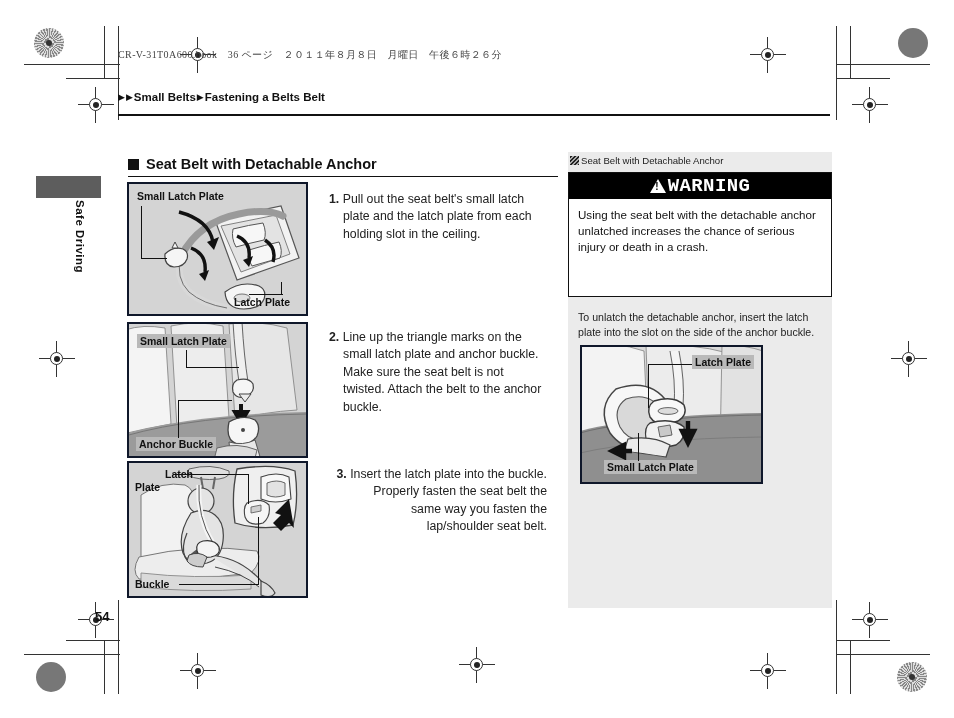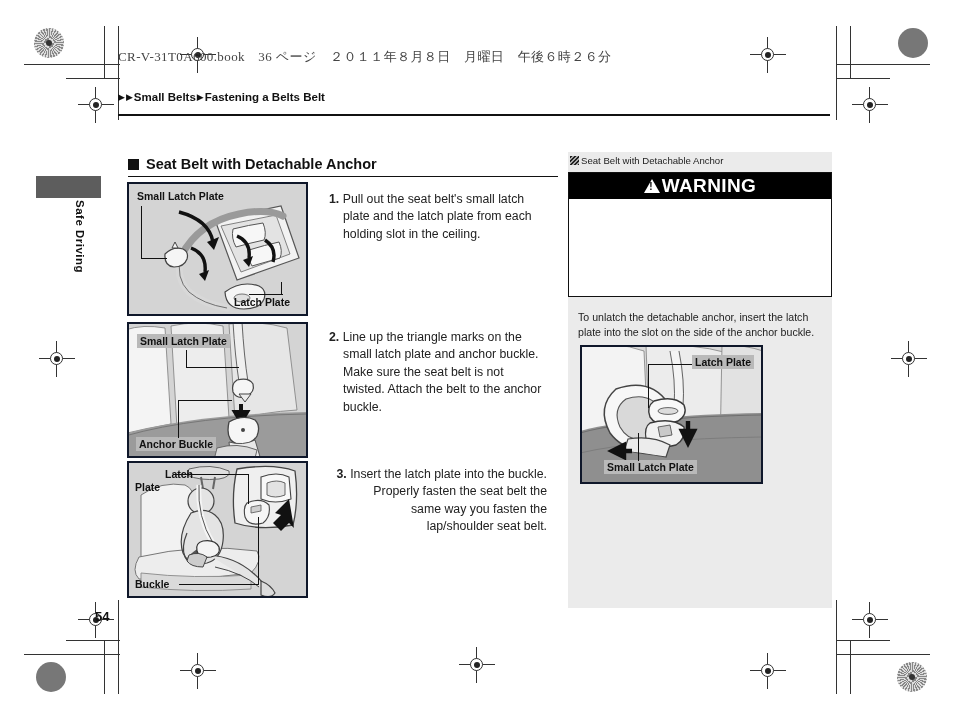--- a/index.html
+++ b/index.html
@@ -25,21 +25,21 @@
      background:
        repeating-conic-gradient(from 0deg at 50% 50%, #888 0deg 6deg, #ddd 6deg 12deg),
        #999;
      border-radius:50%;
   }
   .targetdot.patterned::after{content:"";position:absolute;left:12px;top:12px;
      width:6px;height:6px;background:#333;border-radius:50%;}
 
   
   .bookline{position:absolute;left:118px;top:48px;font-family:"Liberation Serif","DejaVu Serif",serif;
-     font-size:13px;color:#444;letter-spacing:.4px;white-space:nowrap;}
+     font-size:10px;color:#444;letter-spacing:.4px;white-space:nowrap;}
   .breadcrumb{position:absolute;left:118px;top:91px;font-size:11.5px;font-weight:bold;color:#111;
      white-space:nowrap;display:flex;align-items:center;gap:1px;}
   .breadcrumb .tri{font-size:9px;line-height:1;color:#111;}
   .hrule{position:absolute;left:118px;top:114px;width:712px;height:1.6px;background:#111;}
 
   
   .tabbox{position:absolute;left:36px;top:176px;width:65px;height:22px;background:#5d5d5d;}
   .tabtext{position:absolute;left:74px;top:200px;font-size:11.5px;font-weight:bold;color:#111;
      writing-mode:vertical-rl;text-orientation:mixed;letter-spacing:.5px;}
 
@@ -71,21 +71,21 @@
      font-size:9.6px;color:#222;white-space:nowrap;}
   .refico{width:9px;height:9px;display:inline-block;
      background:repeating-linear-gradient(135deg,#222 0 1.5px,#aaa 1.5px 3px);}
   .warnbox{position:absolute;left:568px;top:172px;width:264px;height:125px;
      background:#fff;border:1.4px solid #111;box-sizing:border-box;}
   .warnbar{height:26px;background:#000;display:flex;align-items:center;justify-content:center;gap:2px;}
   .warnbar .wtri{width:0;height:0;border-left:8px solid transparent;border-right:8px solid transparent;
      border-bottom:14px solid #fff;position:relative;}
   .warnbar .wtri::after{content:"!";position:absolute;left:-2.4px;top:3px;font-size:10px;
      font-weight:bold;color:#000;line-height:1;}
-  .warnbar .wtext{color:#fff;font-size:19px;font-weight:bold;letter-spacing:.4px;}
+  .warnbar .wtext{color:#fff;font-size:19px;font-weight:bold;letter-spacing:.4px;font-family:Liberation Mono, monospace;}
   .warnbody{padding:8px 9px 0 9px;font-size:11.6px;line-height:1.38;color:#111;}
   .warnbody p{margin:0 0 9px 0;}
   .unlatch{position:absolute;left:578px;top:310px;width:250px;font-size:10.6px;line-height:1.42;color:#222;}
 </style>
 </head>
 <body>
 
 <div>
 
   <div class="cropL" style="left:24px;top:64px;width:96px;height:1.4px;"></div>
@@ -322,20 +322,21 @@
   <span class="refico"></span>
   <span>Seat Belt with Detachable Anchor</span>
 </div>
 
 <div class="warnbox">
   <div class="warnbar">
     <span class="wtri"></span>
     <span class="wtext">WARNING</span>
   </div>
   <div class="warnbody">
+    <p>Using the seat belt with the detachable anchor unlatched increases the chance of serious injury or death in a crash.</p>
   </div>
 </div>
 
 <div class="unlatch">To unlatch the detachable anchor, insert the latch plate into the slot on the side of the anchor buckle.</div>
 
 <div class="fig" style="left:580px;top:345px;width:179px;height:135px;">
   <svg width="179" height="135" viewBox="0 0 179 135">
     <rect width="179" height="135" fill="#d9d9d9"></rect>
 
     <path d="M-2 -2 q36 -4 64 6 l4 86 q-36 6 -68 14z" fill="#f3f3f3" stroke="#8a8a8a" stroke-width="0.9"></path>

